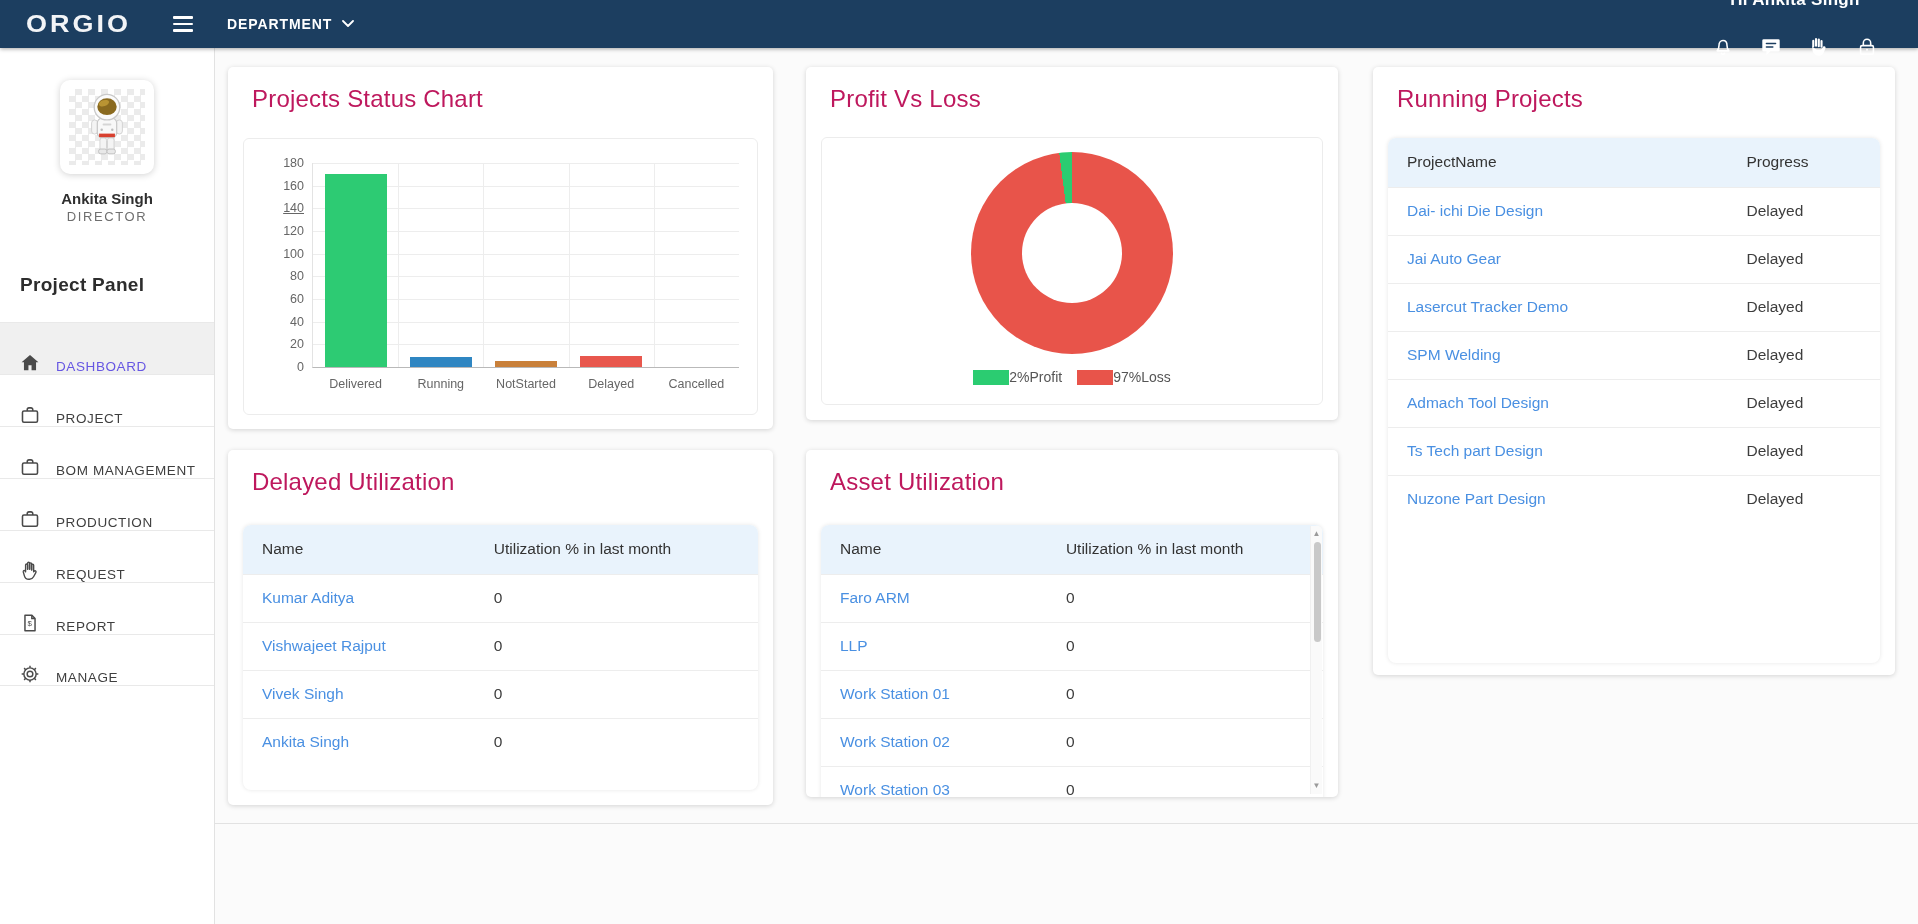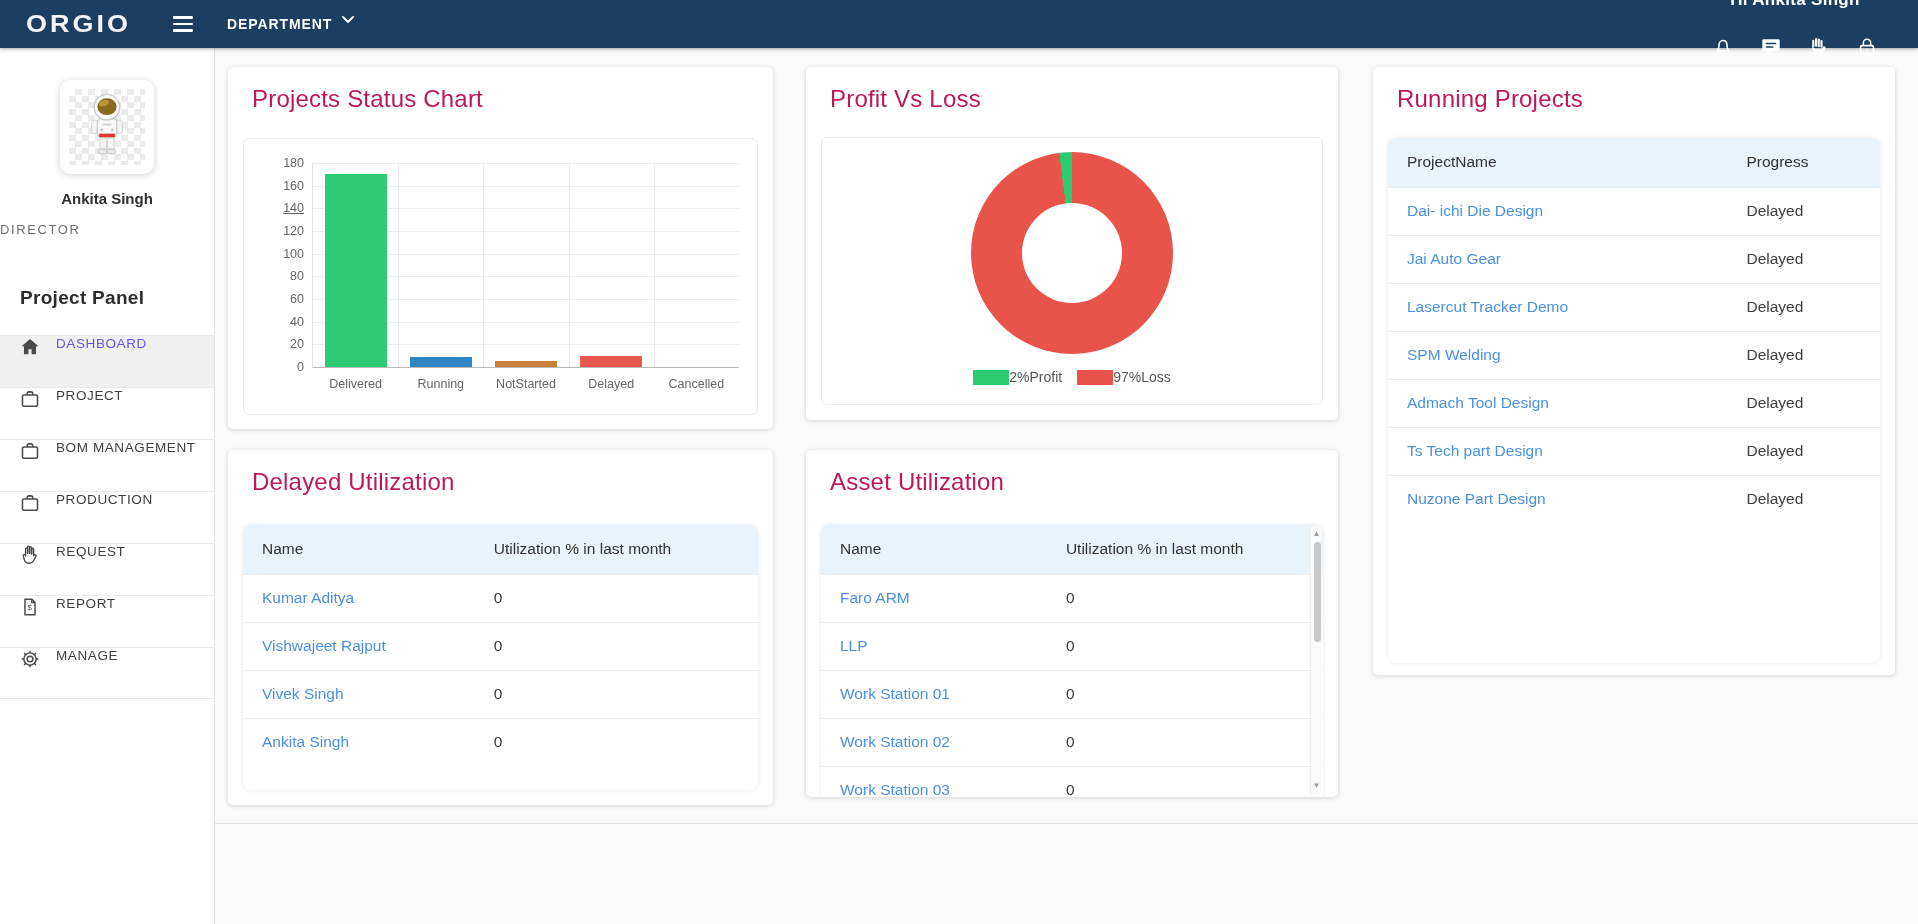--- a/index.html
+++ b/index.html
@@ -8,41 +8,41 @@
   .page { position:relative; width:1918px; height:924px; background:#fbfbfb; overflow:hidden; }
 
   
   .navbar { position:absolute; top:0; left:0; right:0; height:48px; background:#1c3e60;
             display:flex; align-items:center; color:#fff; z-index:10;
             box-shadow:0 1px 4px rgba(0,0,0,.35); }
   .logo { margin-left:26px; font-size:27px; font-weight:800; letter-spacing:3px;
           color:#f2f4f7; transform:scaleY(.92); user-select:none; }
   .hamburger { margin-left:38px; display:flex; flex-direction:column; gap:4px; cursor:pointer; padding:4px; }
   .hamburger span { width:20px; height:2.4px; background:#fff; border-radius:1px; }
-  .dept { margin-left:30px; display:flex; align-items:flex-start; gap:10px; font-size:14px;
+  .dept { margin-left:30px; display:flex; align-items:center; gap:10px; font-size:14px;
           font-weight:700; letter-spacing:.9px; cursor:pointer; }
   .chev svg { display:block; }
   .nav-right { margin-left:auto; margin-right:40px; display:flex; align-items:center; gap:26px;flex-direction:column; }
   .greeting { font-size:17px; font-weight:700; letter-spacing:.3px; }
   .nav-icon { width:22px; height:22px; display:inline-flex; cursor:pointer; }
   .nav-icon svg { width:100%; height:100%; }
 
   
   .sidebar { position:absolute; top:48px; left:0; bottom:0; width:215px; background:#fff;
              border-right:1px solid #e2e2e2; }
   .avatar-card { width:94px; height:94px; margin:32px auto 0; background:#fff; border-radius:10px;
                  box-shadow:0 1px 7px rgba(0,0,0,.18); display:flex; align-items:center; justify-content:center; }
   .avatar-checker { width:76px; height:76px;
                     background-image:repeating-conic-gradient(#ebebeb 0% 25%, #ffffff 0% 50%);
                     background-size:13px 13px; display:flex; align-items:center; justify-content:center; }
   .user-name { text-align:center; margin-top:16px; font-size:15px; font-weight:700; color:#2f2f2f; }
-  .user-role { margin-top:15px; font-size:13px; color:#6e6e6e; letter-spacing:1.6px; }
+  .user-role { text-align:center; margin-top:2px; font-size:13px; color:#6e6e6e; letter-spacing:1.6px; }
   .panel-title { margin:50px 0 0 20px; font-size:19px; font-weight:700; color:#2d2d2d; letter-spacing:.3px; }
   .menu { margin-top:26px; }
-  .menu-item { display:flex; align-items:flex-start; height:52px; border-top:1px solid #e9e9e9;
+  .menu-item { display:flex; align-items:flex-end; height:52px; border-top:1px solid #e9e9e9;
                cursor:pointer; color:#4a4a4a; background:#fff; }
   .menu-item:last-child { border-bottom:1px solid #e9e9e9; }
   .menu-item.active { background:#f0f0f0; }
   .mi-icon { width:22px; height:22px; margin-left:19px; flex:0 0 22px; color:#4a4a4a; }
   .mi-icon svg { width:100%; height:100%; }
   .mi-label { margin-left:15px; font-size:13.5px; font-weight:500; letter-spacing:.6px; color:#3f3f3f; }
   .menu-item.active .mi-label { color:#6656e3; }
 
   
   .main { position:absolute; left:215px; top:48px; right:0; bottom:0; background:#fbfbfb; }

